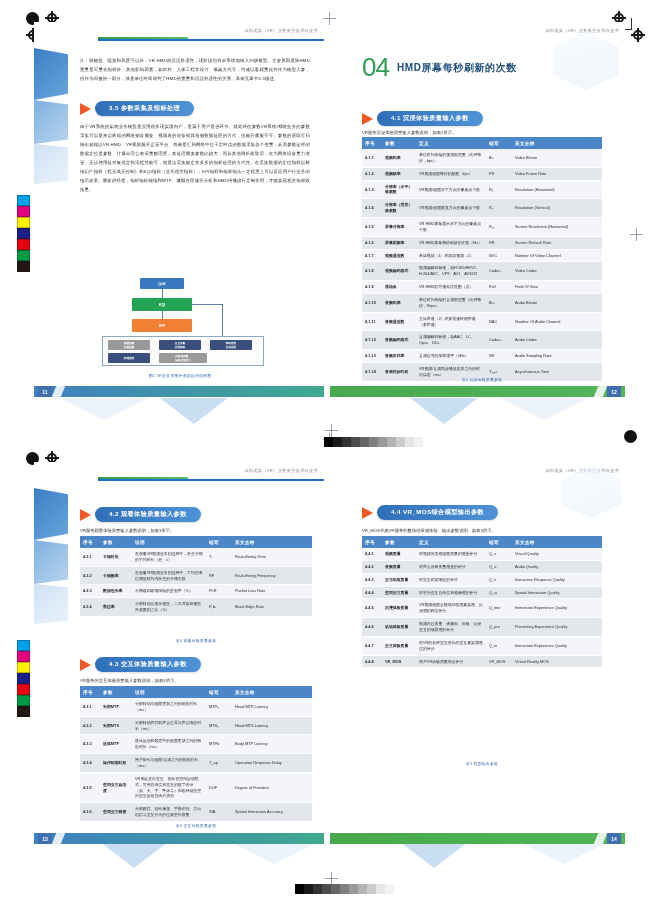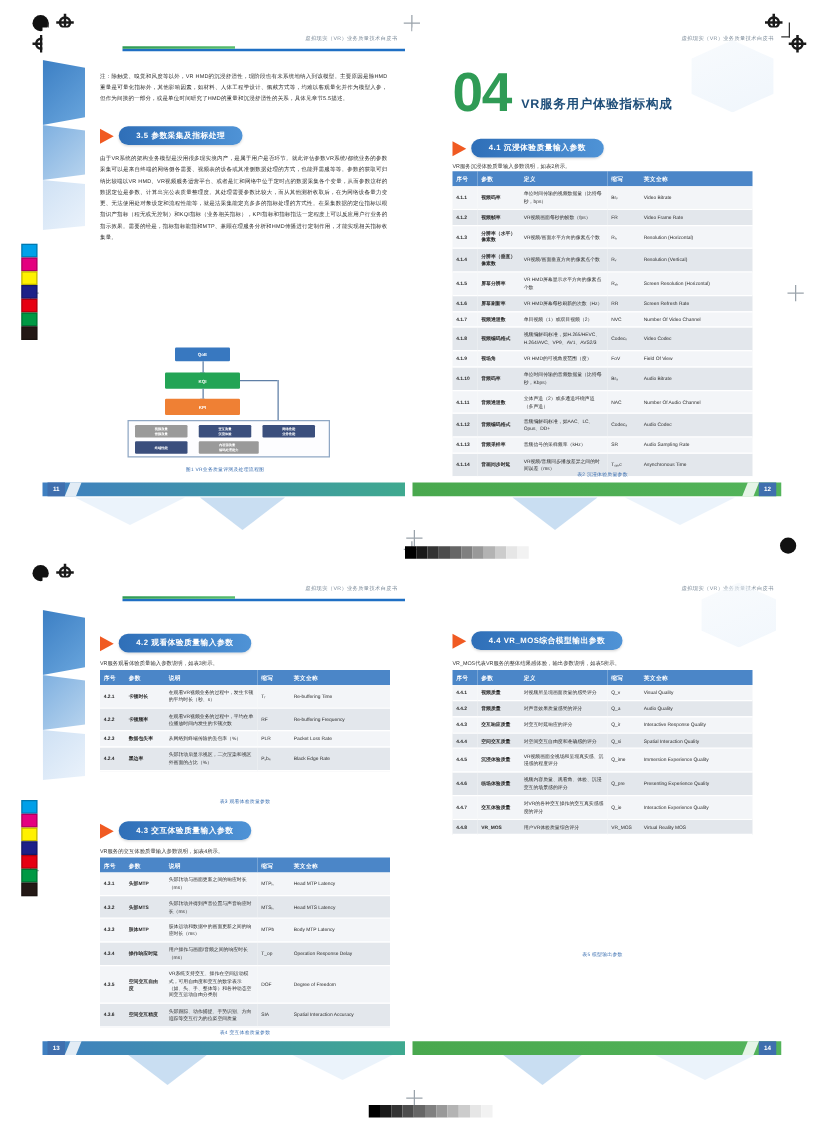--- a/index.html
+++ b/index.html
@@ -67,21 +67,21 @@
     border-top:6px solid transparent;border-bottom:6px solid transparent;
   }
   .pill{
     background:linear-gradient(90deg,#2f6fb8,#4f93d6);
     color:#fff; font-size:6.2px; font-weight:bold;
     padding:3px 14px; border-radius:10px; letter-spacing:.4px;
     box-shadow:0 1px 2px rgba(0,0,0,.15);
   }
 
   .bignum{
-    font-size:44px; font-weight:bold; color:#2f9b55; line-height:.85;
+    font-size:26px; font-weight:normal; color:#2f9b55; line-height:.85;
     letter-spacing:-1px;
   }
   .bigtitle{ font-size:10px; font-weight:bold; color:#1f4e79; letter-spacing:.6px; }
 
   .lead{ font-size:4.3px; color:#333; margin:4px 0 4px; }
 
   
   table{ border-collapse:collapse; width:100%; table-layout:fixed; }
   thead th{
     background:#4b86c8; color:#fff; font-size:4.6px; font-weight:bold;
@@ -273,21 +273,21 @@
 
     <div class="caption" style="position:absolute;left:46px;top:348px;width:200px;">图1 VR业务质量评测及处理流程图</div>
   </div>
 
   <div class="page page-top-right">
     <div class="runhead">虚拟现实（VR）业务质量技术白皮书</div>
     <div class="poly" style="right:6px;top:10px;width:66px;height:58px;background:linear-gradient(160deg,#f2f7fc,#e3eef9);clip-path:polygon(50% 0,100% 26%,100% 74%,50% 100%,0 74%,0 26%);"></div>
 
     <div style="position:absolute;left:32px;top:34px;display:flex;align-items:flex-end;gap:8px;">
       <span class="bignum">04</span>
-      <span class="bigtitle" style="padding-bottom:3px;">VR服务用户体验指标构成</span>
+      <span class="bigtitle" style="padding-bottom:3px;">HMD屏幕每秒刷新的次数</span>
     </div>
 
     <div class="pill-row" style="position:absolute;left:32px;top:82px;">
       <span class="tri"></span>
       <span class="pill">4.1 沉浸体验质量输入参数</span>
     </div>
 
     <div class="lead" style="position:absolute;left:32px;top:104px;width:236px;">VR服务沉浸体验质量输入参数说明，如表2所示。</div>
 
     <div style="position:absolute;left:32px;top:115px;width:240px;">

